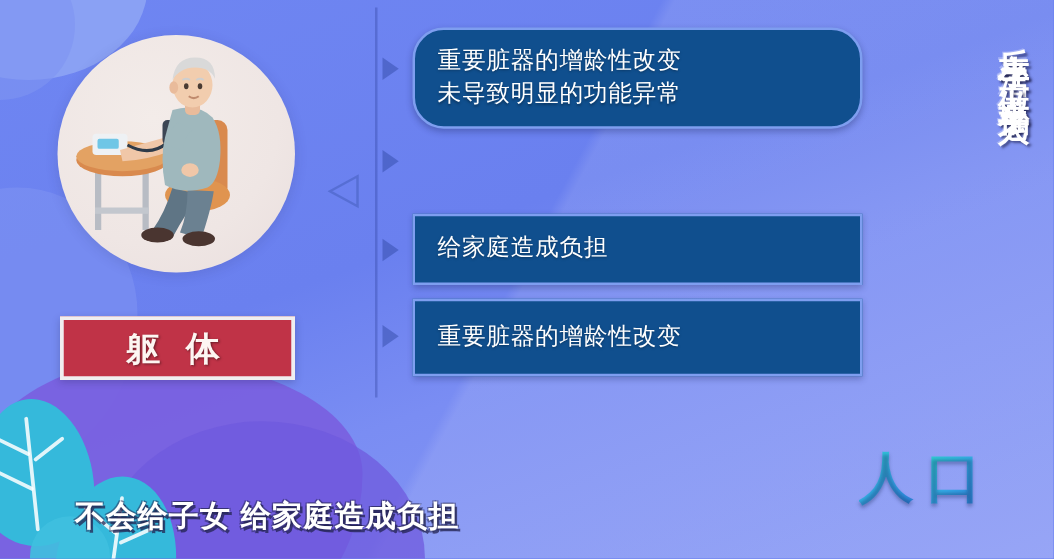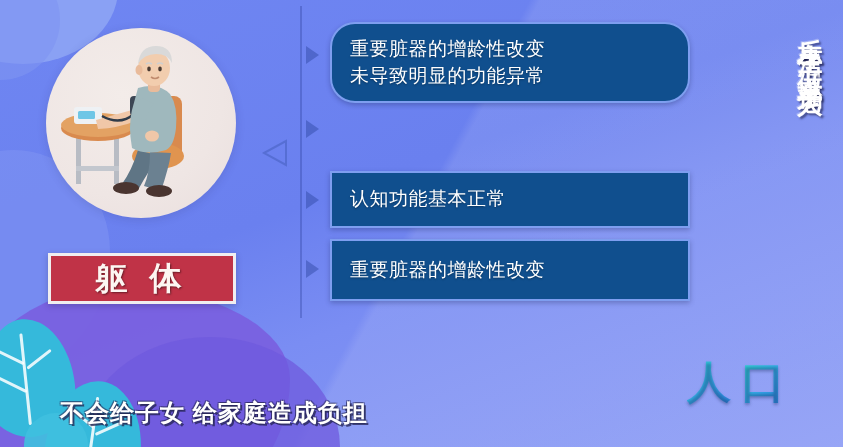--- a/index.html
+++ b/index.html
@@ -37,21 +37,21 @@
   .illus-circle{position:absolute;inset:0;border-radius:50%;
     background:radial-gradient(circle at 40% 35%,#f3ece9 0%,#efe6e4 60%,#e9dedd 100%);
     box-shadow:0 2px 10px rgba(40,40,90,.15);}
 
   
   .red-label{position:absolute;left:48px;top:253px;width:188px;height:51px;
     background:#c03347;border:3px solid #f0eef0;box-sizing:border-box;
     display:flex;align-items:center;justify-content:center;
     box-shadow:0 2px 6px rgba(30,30,70,.25);}
   .red-label span{font-family:"Liberation Serif","DejaVu Serif",serif;
-    color:#fdf6f2;font-size:32px;font-weight:bold;letter-spacing:7px;
+    color:#fdf6f2;font-size:27px;font-weight:bold;letter-spacing:7px;
     text-shadow:1px 1px 2px rgba(0,0,0,.45);}
 
   
   .vline{position:absolute;left:300px;top:6px;width:2px;height:312px;background:rgba(40,60,150,.32);}
   .arrow-r{position:absolute;width:0;height:0;
     border-top:9px solid transparent;border-bottom:9px solid transparent;
     border-left:13px solid rgba(44,68,160,.45);}
   .arrow-left-outline{position:absolute;left:262px;top:138px;width:26px;height:30px;}
 
   
@@ -186,21 +186,21 @@
   <div class="arrow-r" style="left:306px;top:46px;"></div>
   <div class="arrow-r" style="left:306px;top:120px;"></div>
   <div class="arrow-r" style="left:306px;top:191px;"></div>
   <div class="arrow-r" style="left:306px;top:260px;"></div>
 
   <div class="box" style="top:22px;height:81px;border-radius:25px;">
     <div class="txt">重要脏器的增龄性改变
 未导致明显的功能异常</div>
   </div>
   <div class="box" style="top:171px;height:57px;">
-    <div class="txt">认知功能基本正常</div>
+    <div class="txt">给家庭造成负担</div>
   </div>
   <div class="box" style="top:239px;height:62px;">
     <div class="txt">重要脏器的增龄性改变</div>
   </div>
 
   <div class="slogan">
     <div class="col">乐享生活</div>
     <div class="col col2">做幸福老人</div>
   </div>
 

